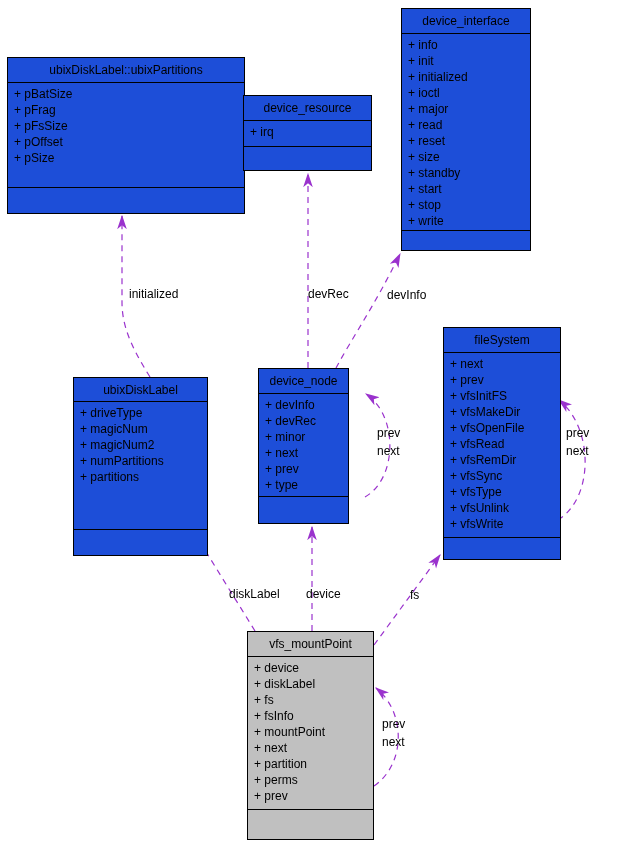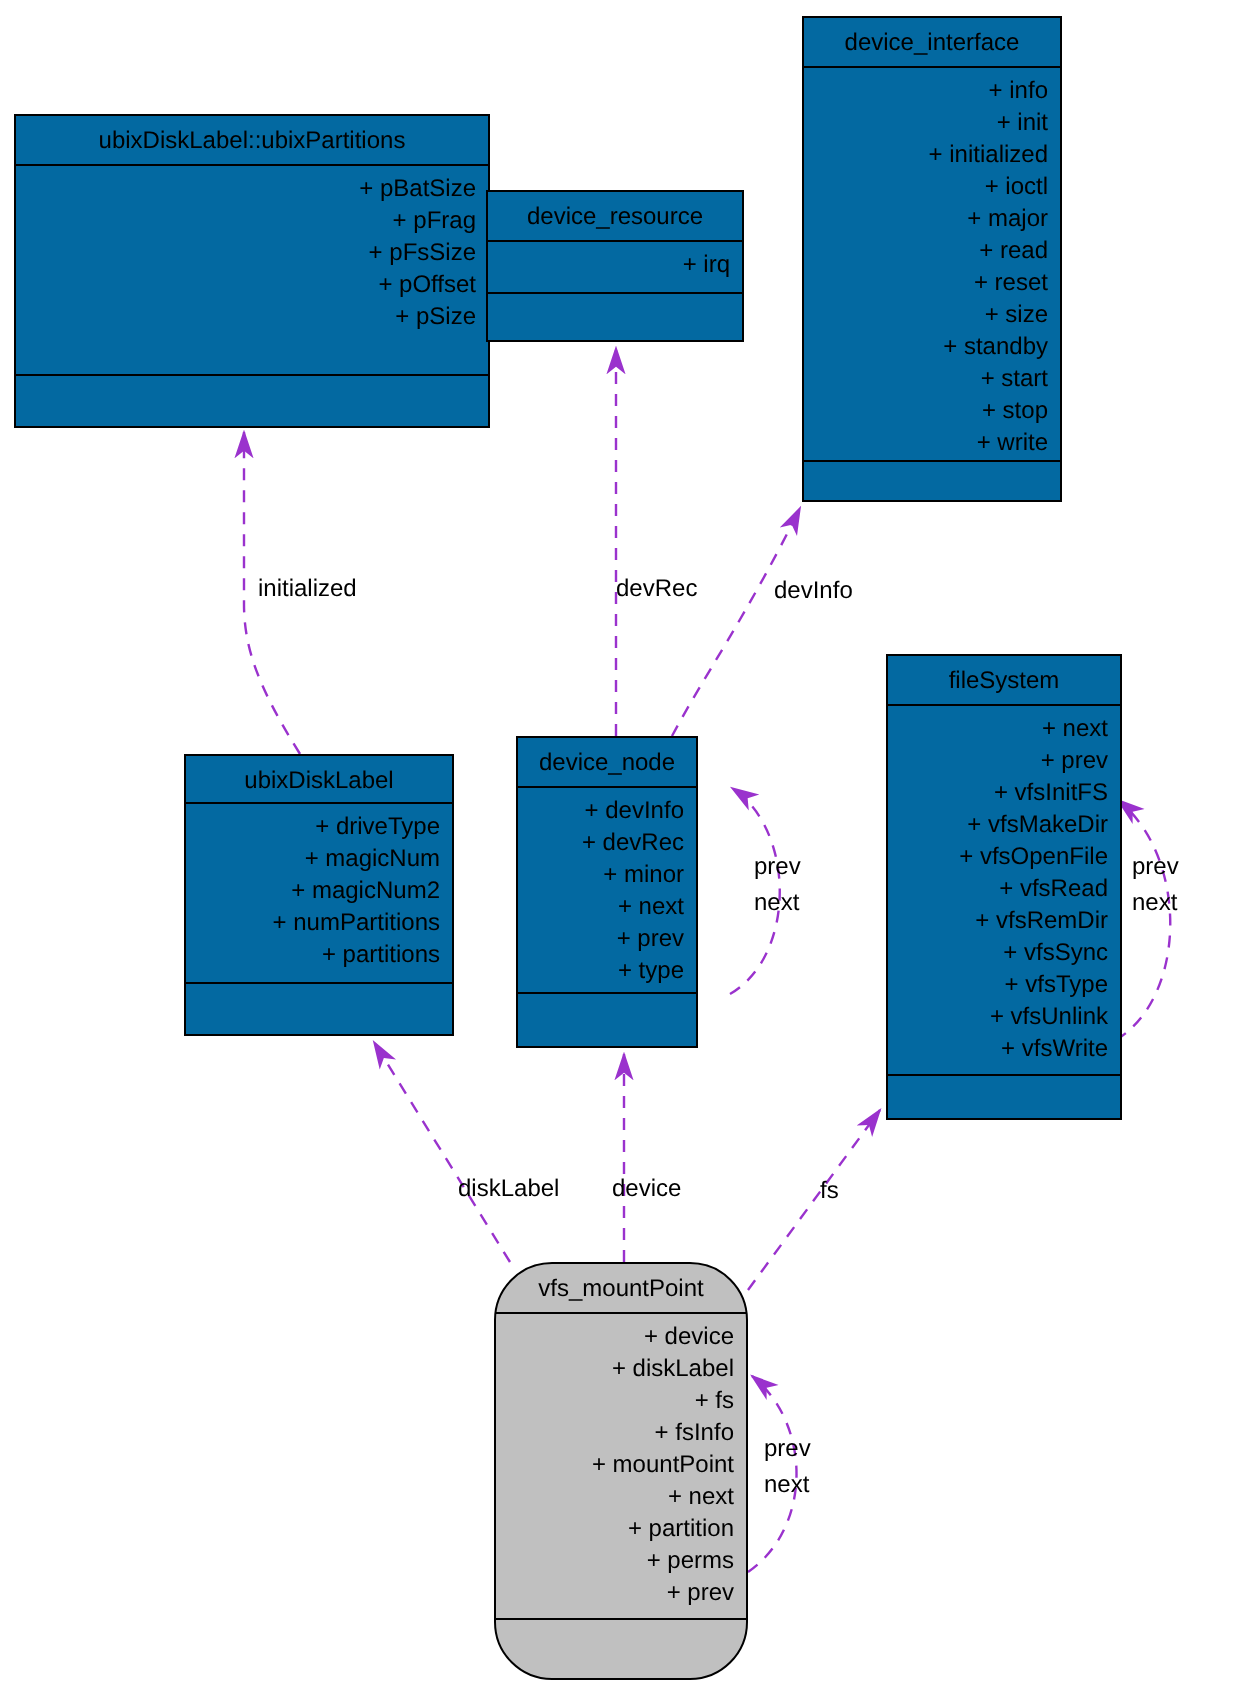--- a/index.html
+++ b/index.html
@@ -5,30 +5,30 @@
   html,body { margin:0; padding:0; background:#ffffff; }
   .canvas {
     position:relative; width:617px; height:843px; background:#ffffff;
     font-family:"Liberation Sans", sans-serif; font-size:12px; color:#000;
     overflow:hidden;
   }
   .edges { position:absolute; left:0; top:0; width:617px; height:843px; pointer-events:none; }
   .edge { fill:none; stroke:var(--edge,#9a32cd); stroke-width:1.2; stroke-dasharray:6 5; }
   #ah path { fill:var(--edge,#9a32cd); stroke:none; }
   .cls {
-    position:absolute; background:#0369a1; border:1px solid #000;
+    position:absolute; background:#1d4ed8; border:1px solid #000;
     display:flex; flex-direction:column; box-sizing:border-box;
   }
-  .cls.hl { background:var(--highlight,#c0c0c0);border-radius:29px; }
+  .cls.hl { background:var(--highlight,#c0c0c0); }
   .ttl {
     flex:0 0 24px; display:flex; align-items:center; justify-content:center;
     border-bottom:1px solid #000; white-space:nowrap;
   }
   .flds { flex:1 1 auto; padding:3px 6px 0 6px; overflow:hidden; }
-  .f { line-height:16px; white-space:nowrap;text-align:right; }
+  .f { line-height:16px; white-space:nowrap; }
   .ftr { flex:0 0 auto; border-top:1px solid #000; }
   .elabel { position:absolute; white-space:nowrap; line-height:14px; }
   .stack span { display:block; line-height:18px; }
 </style>
 </head>
 <body>
 
 <div class="canvas">
 
   <svg class="edges" xmlns="http://www.w3.org/2000/svg" width="617" height="843">
@@ -80,21 +80,21 @@
       <div class="f">+ reset</div>
       <div class="f">+ size</div>
       <div class="f">+ standby</div>
       <div class="f">+ start</div>
       <div class="f">+ stop</div>
       <div class="f">+ write</div>
     </div>
     <div class="ftr" style="flex-basis:19px"></div>
   </div>
 
-  <div class="cls" style="left:92px;top:377px;width:135px;height:141px">
+  <div class="cls" style="left:73px;top:377px;width:135px;height:179px">
     <div class="ttl" style="flex-basis:23px">ubixDiskLabel</div>
     <div class="flds">
       <div class="f">+ driveType</div>
       <div class="f">+ magicNum</div>
       <div class="f">+ magicNum2</div>
       <div class="f">+ numPartitions</div>
       <div class="f">+ partitions</div>
     </div>
     <div class="ftr" style="flex-basis:25px"></div>
   </div>

